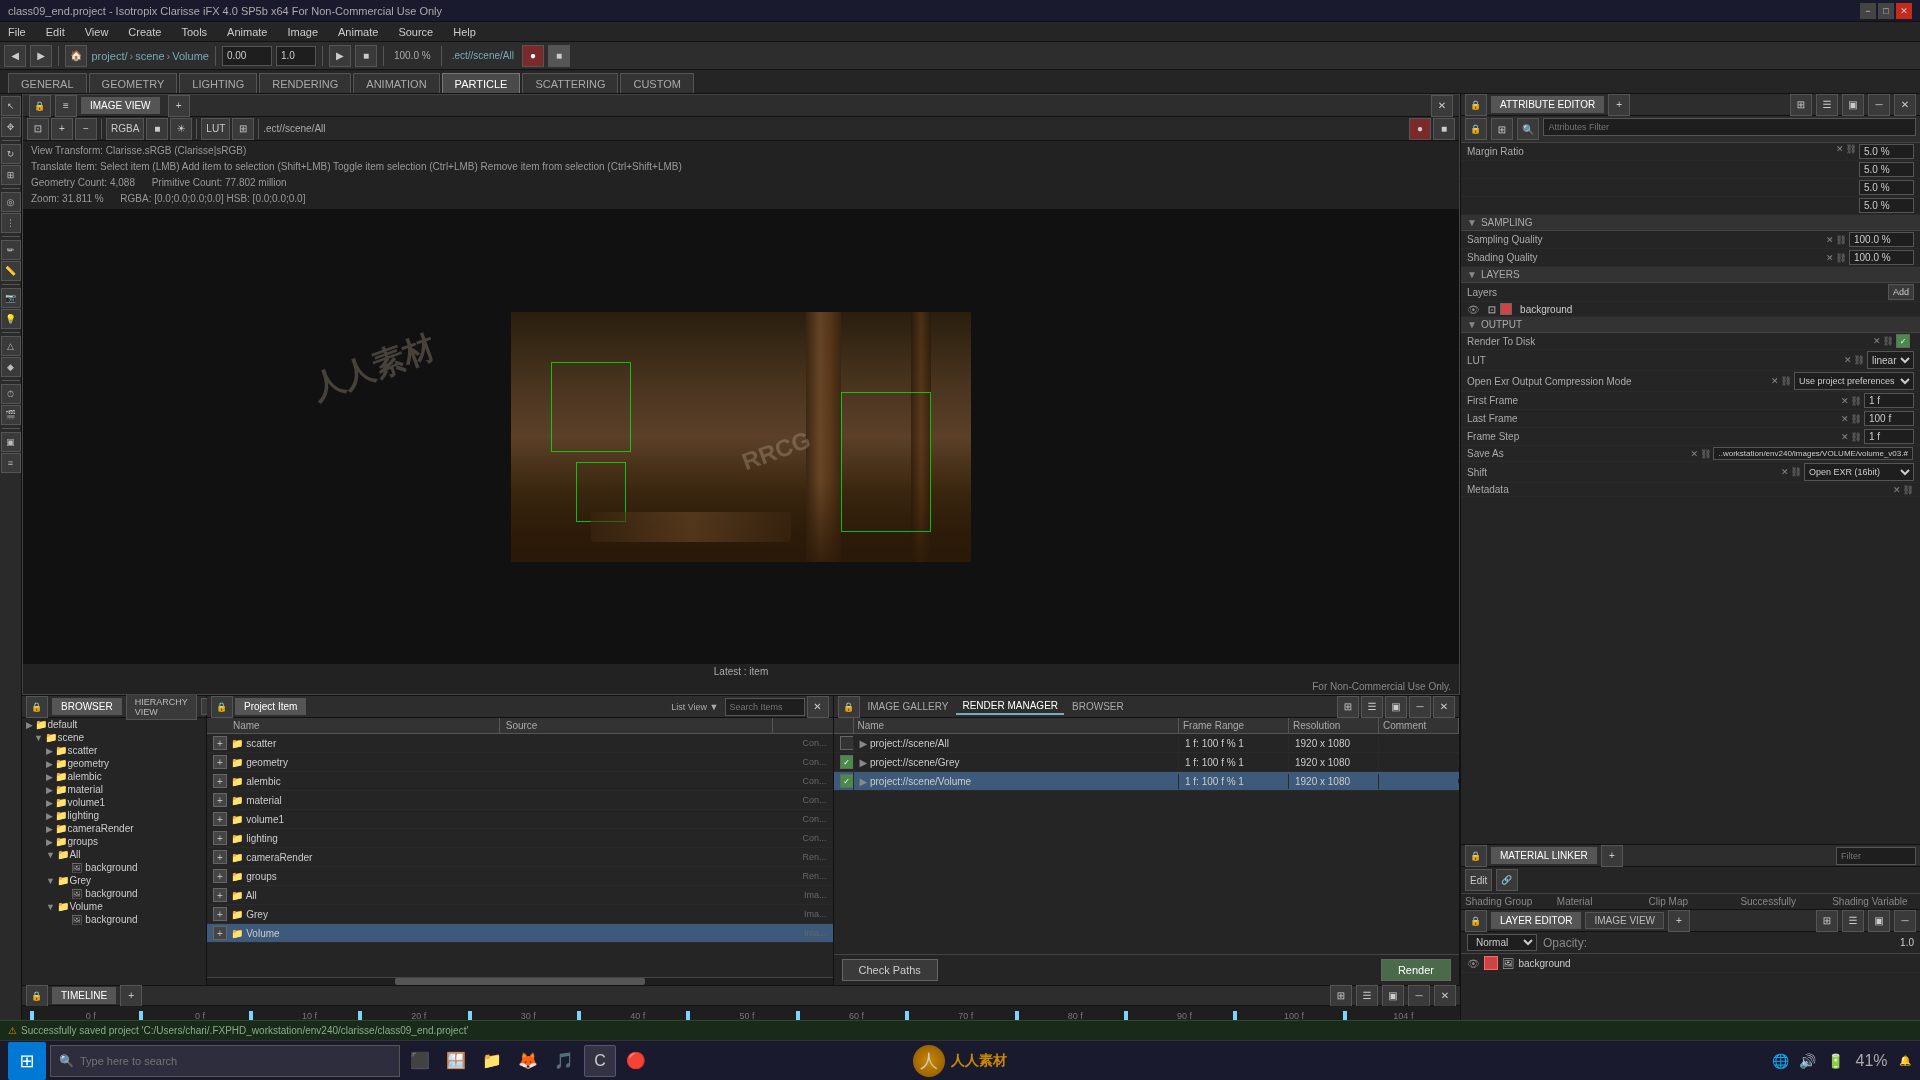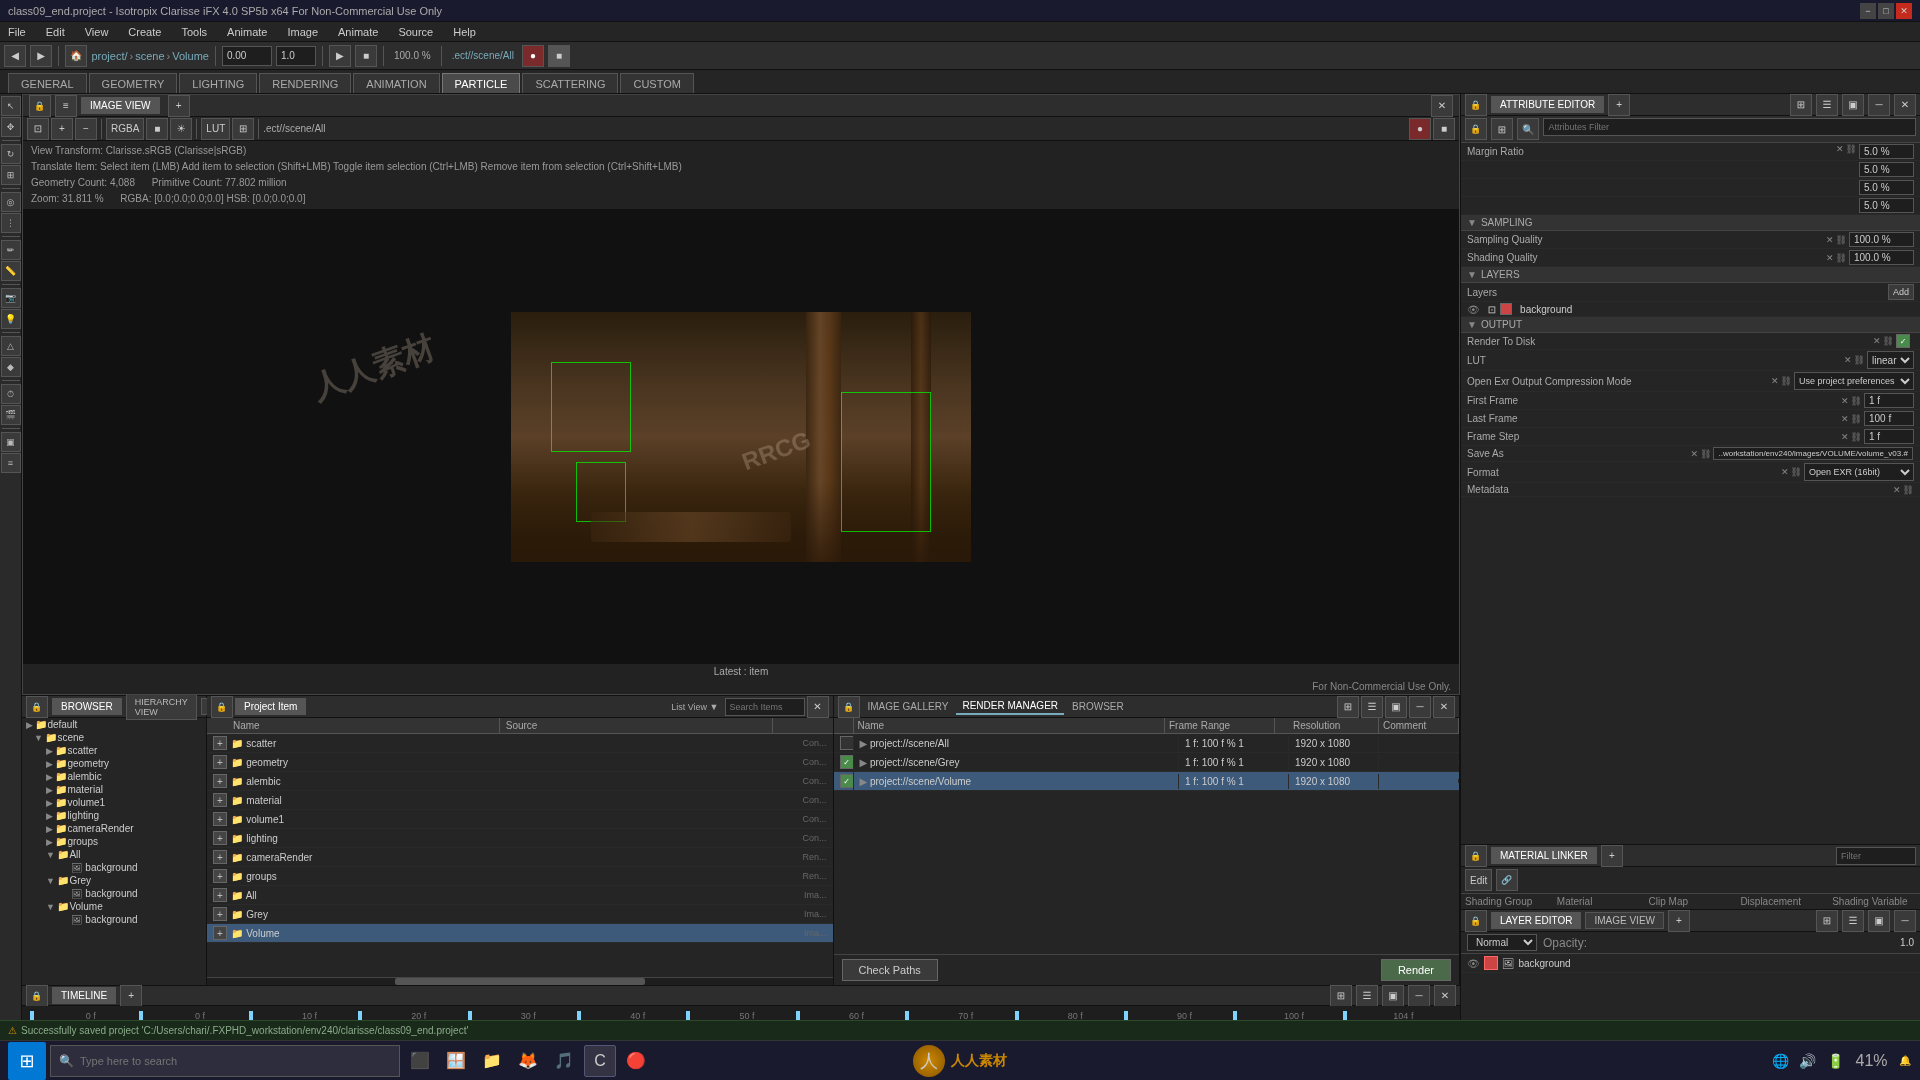--- a/index.html
+++ b/index.html
@@ -963,21 +963,21 @@
           <button class="tb-btn">☰</button>
           <button class="tb-btn">▣</button>
           <button class="tb-btn">─</button>
           <button class="tb-btn">✕</button>
         </div>
 
         <div id="rm-table-header" style="display:flex; background:#333; border-bottom:1px solid #555; font-size:10px; color:#aaa;">
           <div class="col" style="width:20px; padding:2px 4px;"></div>
           <div class="col" style="flex:1; padding:2px 4px; border-right:1px solid #555;">Name</div>
           <div class="col" style="width:110px; padding:2px 4px; border-right:1px solid #555;">Frame Range</div>
-          <div class="col" style="width:90px; padding:2px 4px; border-right:1px solid #555;margin-left:14px;">Resolution</div>
+          <div class="col" style="width:90px; padding:2px 4px; border-right:1px solid #555;">Resolution</div>
           <div class="col" style="width:80px; padding:2px 4px;">Comment</div>
         </div>
         <div class="scroll-area" style="flex:1;">
 
           <div class="rm-row">
             <div class="rm-col" style="width:20px;">
               <div class="checkbox-cell"></div>
             </div>
             <div class="rm-col" style="flex:1;">
               <span style="color:#888;">▶</span> project://scene/All
@@ -1196,21 +1196,21 @@
         </div>
         <div class="ae-row">
           <span class="ae-label">Save As</span>
           <div style="display:flex; gap:2px; align-items:center; flex:1; max-width:250px;">
             <span style="font-size:9px; color:#888;">✕</span>
             <span style="font-size:9px; color:#888;">⛓</span>
             <input class="ae-input" value="..workstation/env240/images/VOLUME/volume_v03.###.exc" style="width: 200px; font-size: 8px;">
           </div>
         </div>
         <div class="ae-row">
-          <span class="ae-label">Format</span>
+          <span class="ae-label">Shift</span>
           <div style="display:flex; gap:2px; align-items:center;">
             <span style="font-size:9px; color:#888;">✕</span>
             <span style="font-size:9px; color:#888;">⛓</span>
             <select style="height:18px; background:#1e1e1e; border:1px solid #555; color:#ccc; font-size:9px; width:110px;">
               <option>Open EXR (16bit)</option>
             </select>
           </div>
         </div>
         <div class="ae-row">
           <span class="ae-label">Metadata</span>
@@ -1231,21 +1231,21 @@
         <input type="text" style="height: 18px; background: rgb(30, 30, 30); border: 1px solid rgb(85, 85, 85); color: rgb(204, 204, 204); font-size: 9px; padding: 0px 4px; width: 80px;" placeholder="Filter">
       </div>
       <div style="display:flex; align-items:center; padding:2px 4px; gap:4px; border-bottom:1px solid #444;">
         <button class="tb-btn">Edit</button>
         <button class="tb-btn" style="font-size:9px;">🔗</button>
       </div>
       <div class="ml-cols">
         <div class="ml-col">Shading Group</div>
         <div class="ml-col">Material</div>
         <div class="ml-col">Clip Map</div>
-        <div class="ml-col">Displacement</div>
+        <div class="ml-col">Successfully</div>
         <div class="ml-col">Shading Variable</div>
       </div>
     </div>
 
     <div id="layer-editor" style="height:130px; background:#252525; display:flex; flex-direction:column;">
       <div id="le-header">
         <button class="tb-btn" style="font-size:9px;">🔒</button>
         <div class="panel-tab active">LAYER EDITOR</div>
         <div class="panel-tab">IMAGE VIEW</div>
         <button class="tb-btn">+</button>

